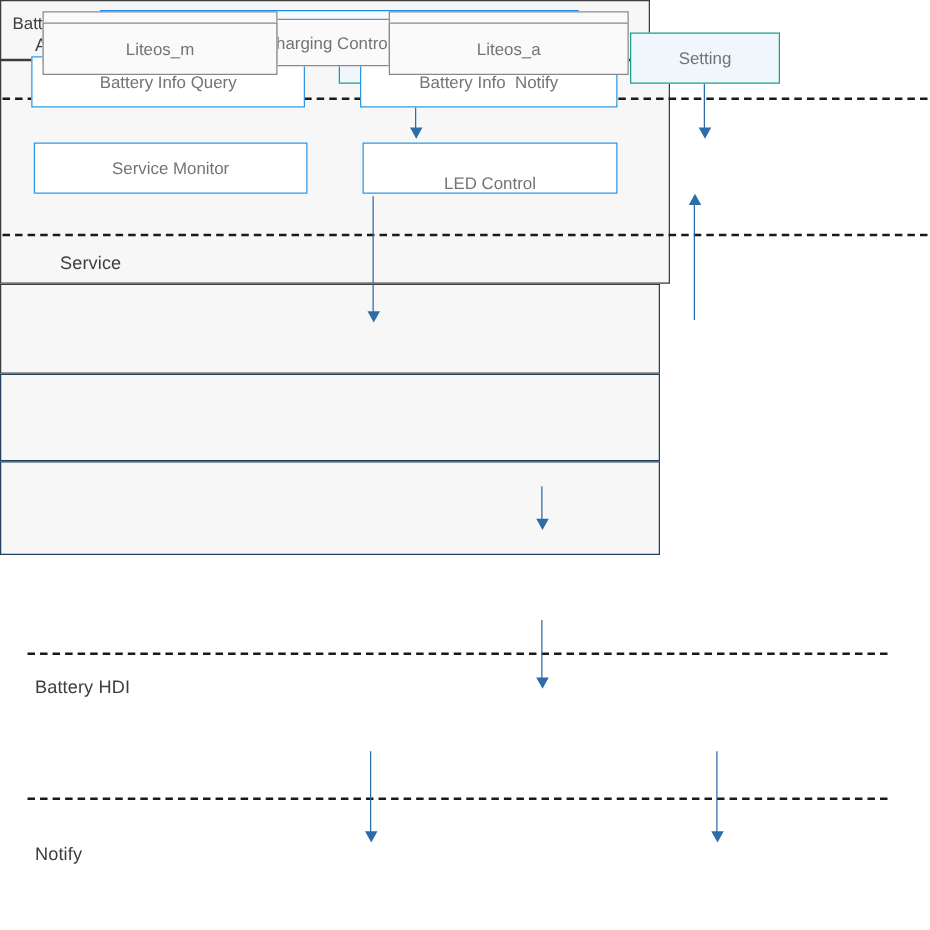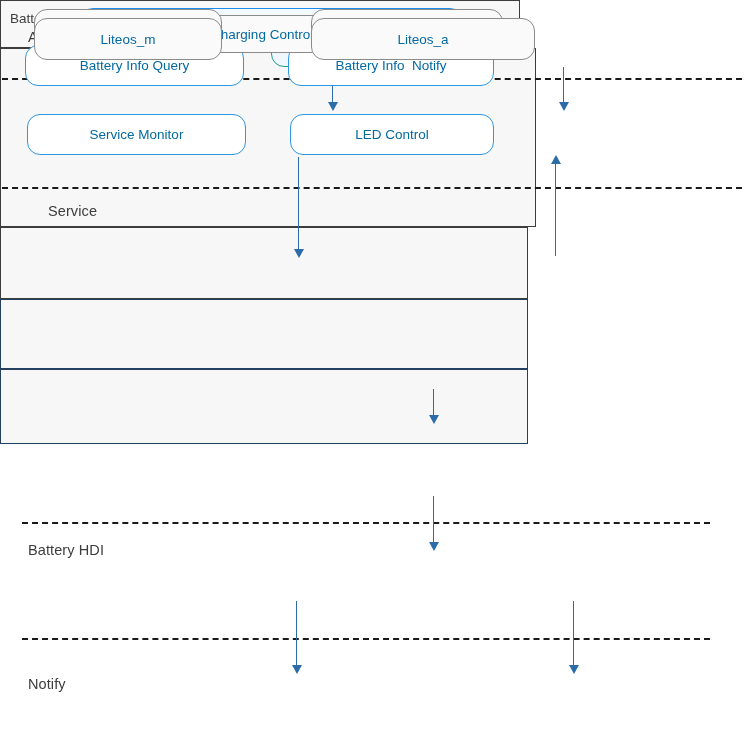--- a/index.html
+++ b/index.html
@@ -31,24 +31,23 @@
     border-top: 2px dashed #1a1a1a;
   }
   
   .box {
     position: absolute;
     box-sizing: border-box;
     display: flex;
     align-items: center;
     justify-content: center;
     font-size: 13.5px;
-    color: #0369a1;
+    color: #737373;
     text-align: center;
     white-space: pre;
-    border-radius: 13px;
   }
   .app-box {
     background: #eff7fd;
     border: 1.6px solid #1f9e8c;
   }
   .panel-dark {
     background: #f7f7f7;
     border: 1.3px solid #3c3c3c;
     display: block;
   }
@@ -102,20 +101,23 @@
   <div class="layer-label" style="left:28px; top:676px;">Notify</div>
 
   <div class="sep" style="left:2px;  top:78px;  width:740px;"></div>
   <div class="sep" style="left:2px;  top:187px; width:740px;"></div>
   <div class="sep" style="left:22px; top:522px; width:688px;"></div>
   <div class="sep" style="left:22px; top:638px; width:688px;"></div>
 
   <div class="box app-box" style="left:271px; top:26px; width:124px; height:41px;">
     <span>Apps</span>
   </div>
+  <div class="box app-box" style="left:504px; top:26px; width:120px; height:41px;">
+    <span>Setting</span>
+  </div>
 
   <div class="arrow-line" style="left:332px; top:67px; height:37px;"></div>
   <div class="arrow-head down" style="left:328px; top:102px;"></div>
 
   <div class="arrow-line" style="left:563px; top:67px; height:37px;"></div>
   <div class="arrow-head down" style="left:559px; top:102px;"></div>
 
   <div class="panel-dark" style="left:168px; top:111px; width:518px; height:46px;">
     <div class="box kit-box" style="left:80px; top:8px; width:383px; height:29px;">
       <span>Battery Kit</span>
@@ -133,21 +135,21 @@
 
     <div class="box svc-box" style="left:288px; top:45px; width:206px; height:41px;">
       <span>Battery Info  Notify</span>
     </div>
     <div class="box svc-box" style="left:25px; top:45px; width:219px; height:41px;">
       <span>Battery Info Query</span>
     </div>
     <div class="box svc-box" style="left:27px; top:114px; width:219px; height:41px;">
       <span>Service Monitor</span>
     </div>
-    <div class="box svc-box" style="left:290px; top:114px; width:204px; height:41px;">
+    <div class="box svc-box" style="left:290px; top:114px; width:204px; height:41px;align-items:flex-end;">
       <span>LED Control</span>
     </div>
   </div>
 
   <div class="arrow-line" style="left:433px; top:389px; height:29px;"></div>
   <div class="arrow-head down" style="left:429px; top:415px;"></div>
 
   <div class="panel-dark" style="left:168px; top:426px; width:526px; height:70px;">
     <div class="box gray-box" style="left:45px; top:15px; width:390px; height:38px;">
       <span>Battery &amp; Charging Controller</span>
@@ -169,18 +171,18 @@
   <div class="arrow-line" style="left:296px; top:601px; height:68px;"></div>
   <div class="arrow-head down" style="left:292px; top:665px;"></div>
 
   <div class="arrow-line" style="left:573px; top:601px; height:68px;"></div>
   <div class="arrow-head down" style="left:569px; top:665px;"></div>
 
   <div class="panel-navy" style="left:168px; top:656px; width:526px; height:73px;">
     <div class="box gray-box" style="left:34px; top:18px; width:188px; height:42px;">
       <span>Liteos_m</span>
     </div>
-    <div class="box gray-box" style="left:311px; top:18px; width:224px; height:42px;">
+    <div class="box gray-box" style="left:311px; top:18px; width:192px; height:42px;">
       <span>Liteos_a</span>
     </div>
   </div>
 
 </div>
 
 </body></html>

